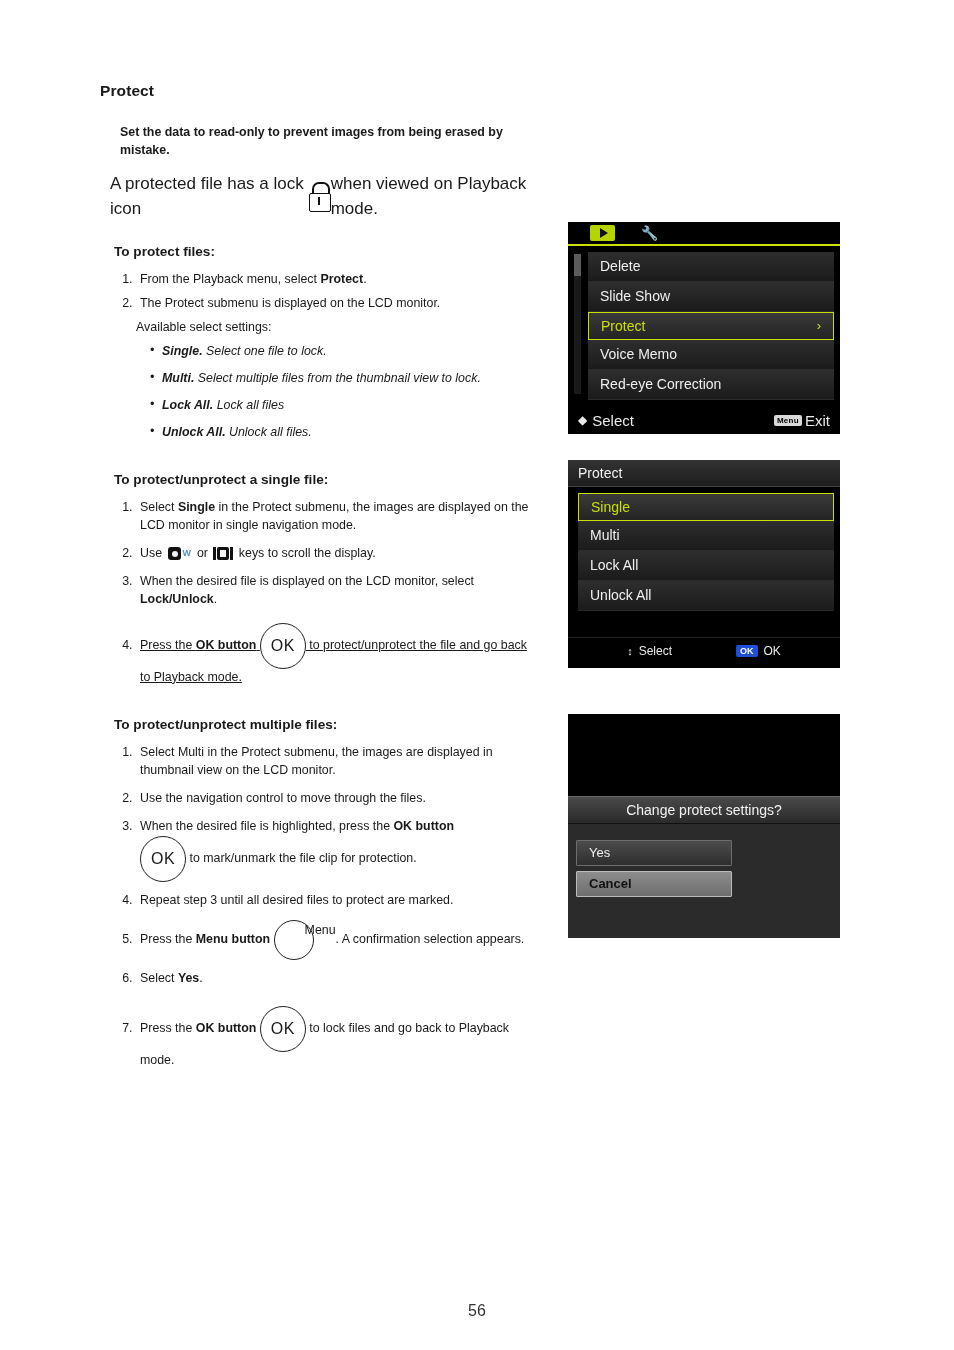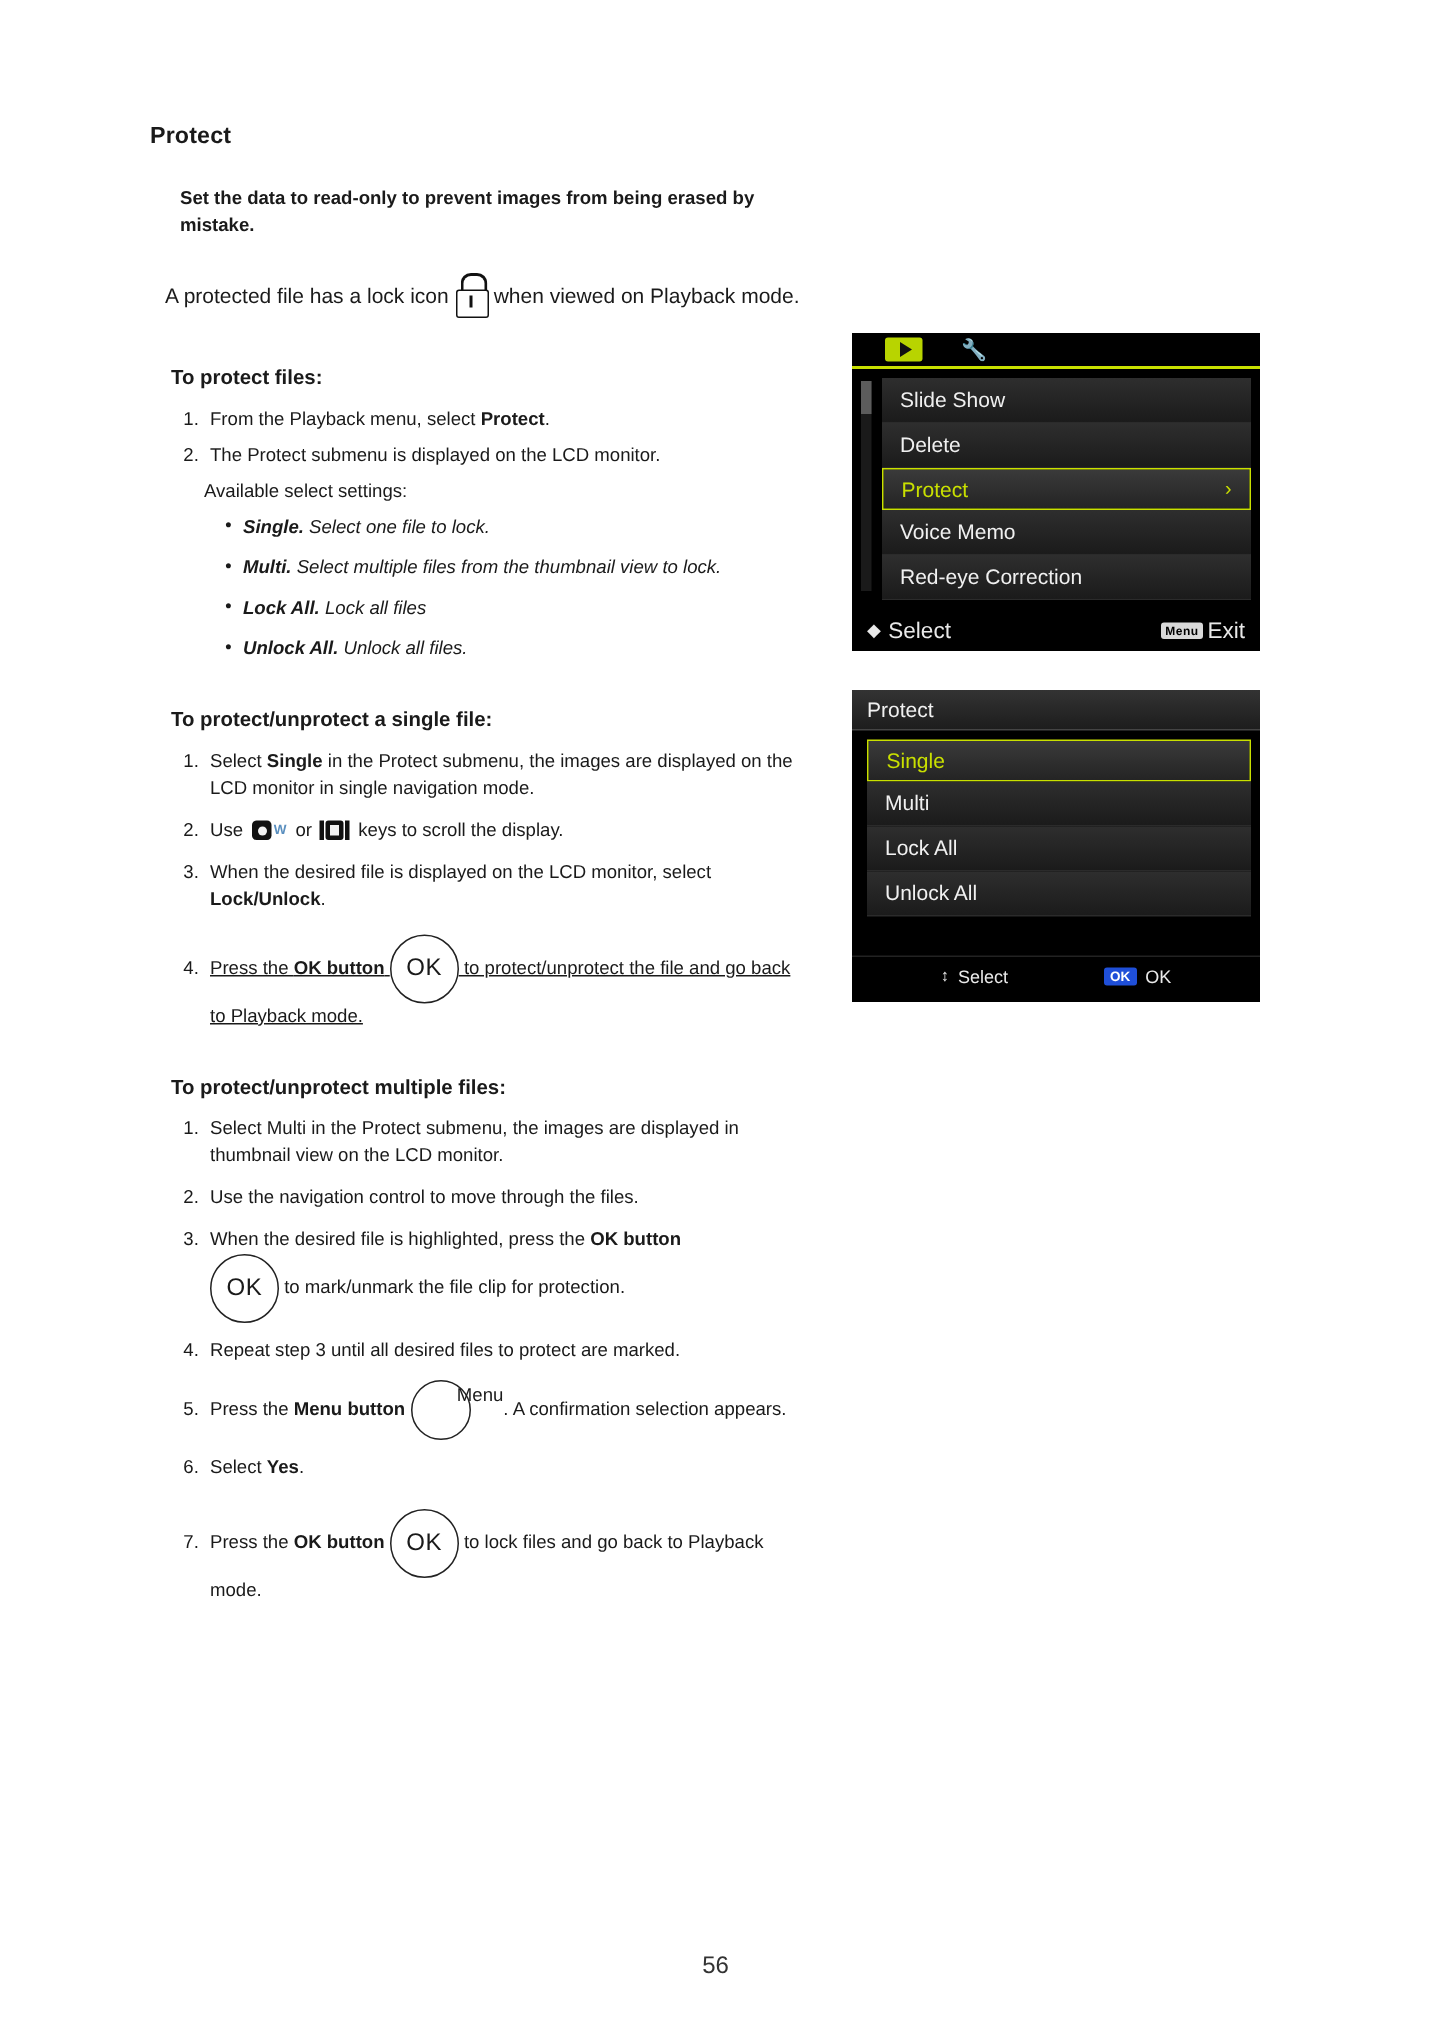--- a/index.html
+++ b/index.html
@@ -35,21 +35,21 @@
     margin: 0 0 24px 0;
     letter-spacing: 0.1px;
   }
   p.intro {
     font-size: 12.4px;
     margin: 0 0 20px 20px;
     line-height: 1.45;
     font-weight: bold;
   }
   p.intro2 {
-    font-size: 14px;
+    font-size: 17px;
     margin: 0 0 0 10px;
     line-height: 1.45;
     display: flex;
     align-items: center;
     height: 34px;
   }
   h2.sub {
     font-size: 13.6px;
     font-weight: bold;
     margin: 30px 0 12px 14px;
@@ -491,24 +491,24 @@
       <span class="tab-play">
           <span class="tri"></span>
         </span>
       <span class="wrench">🔧</span>
     </div>
     <div class="pm-body">
       <div class="scrollbar">
           <div class="thumb"></div>
         </div>
       <div class="pm-item">
+        <span>Delete</span>
+      </div>
+      <div class="pm-item">
         <span>Slide Show</span>
-      </div>
-      <div class="pm-item">
-        <span>Delete</span>
       </div>
       <div class="pm-item selected">
         <span>Protect</span>
         <span class="arrow">›</span>
       </div>
       <div class="pm-item">
         <span>Voice Memo</span>
       </div>
       <div class="pm-item">
         <span>Red-eye Correction</span>
@@ -541,15 +541,27 @@
     </div>
     <div class="ps-footer">
       <span class="ud">↕</span>
       <span>Select</span>
       <span class="gap"></span>
       <span class="ok-chip">OK</span>
       <span>OK</span>
     </div>
   </div>
 
+  <div class="shot" id="shot-confirm">
+    <div class="cf-top"></div>
+    <div class="cf-banner">Change protect settings?</div>
+    <div class="cf-body">
+      <div class="cf-btn">
+        <span>Yes</span>
+      </div>
+      <div class="cf-btn sel">
+        <span>Cancel</span>
+      </div>
+    </div>
+  </div>
 
   <div class="page-number">56</div>
 </div>
 
 </body></html>

